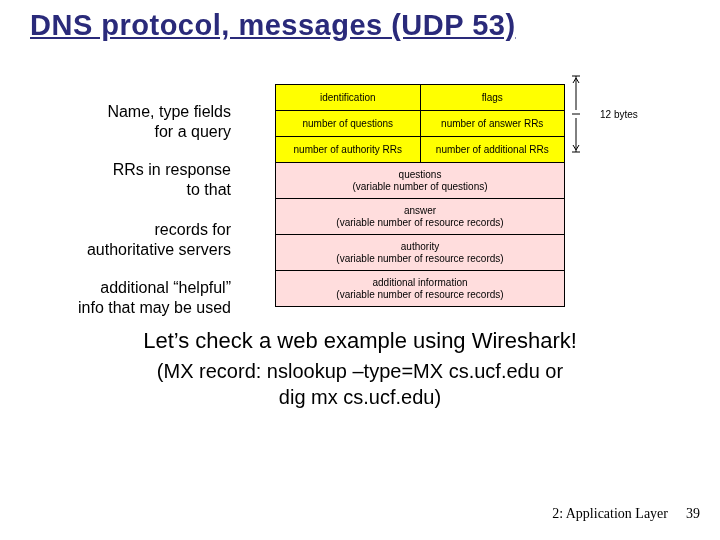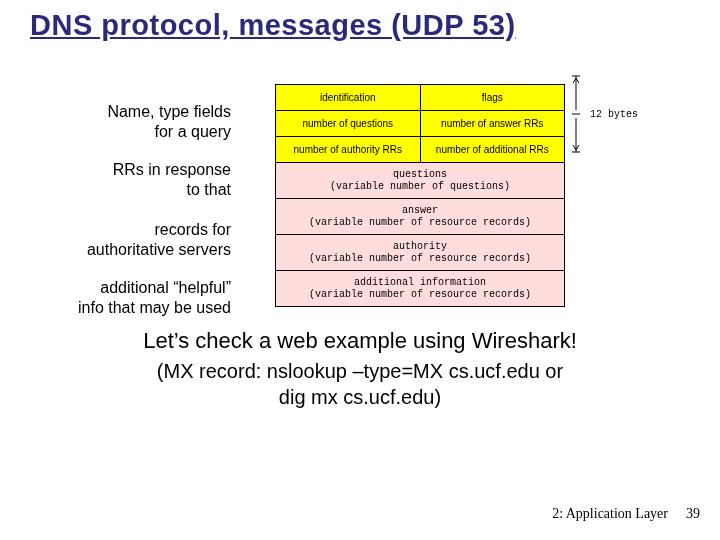--- a/index.html
+++ b/index.html
@@ -56,31 +56,30 @@
     padding: 5px 2px;
     width: 50%;
     height: 26px;
   }
   .body-row td {
     background: #fdd;
     border: 1px solid #000;
     padding: 3px 2px;
     line-height: 1.15;
     height: 36px;
-    font-family: Liberation Mono, monospace;
   }
   .bracket {
     position: absolute;
     left: 325px;
     top: 2px;
-    font-family: Liberation Mono, monospace;
+    font-family: Liberation Sans, sans-serif;
     font-size: 10px;
     display: flex;
     align-items: center;
-    gap: 6px;
+    gap: 16px;
     height: 80px;
   }
   .bracket svg { height: 80px; width: 14px; }
   .footer {
     text-align: center;
     margin-top: 10px;
   }
   .footer-big {
     font-size: 22px;
     color: #000;

